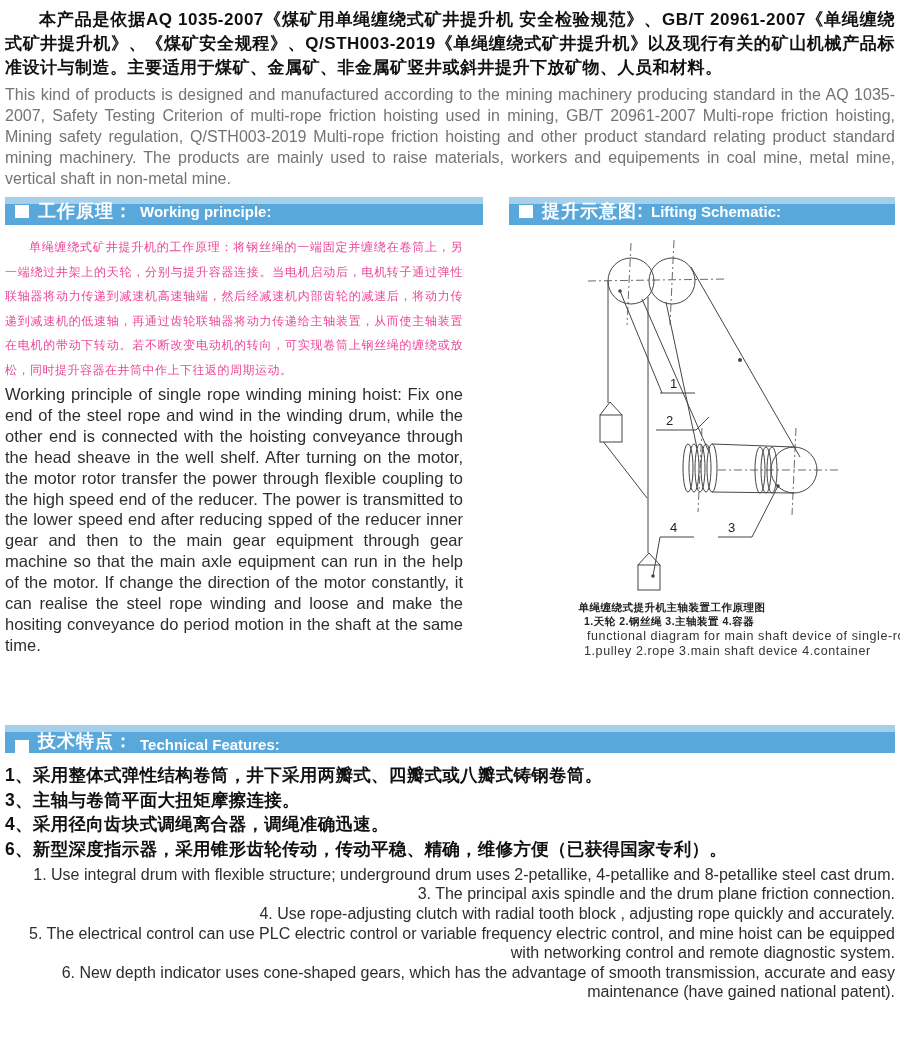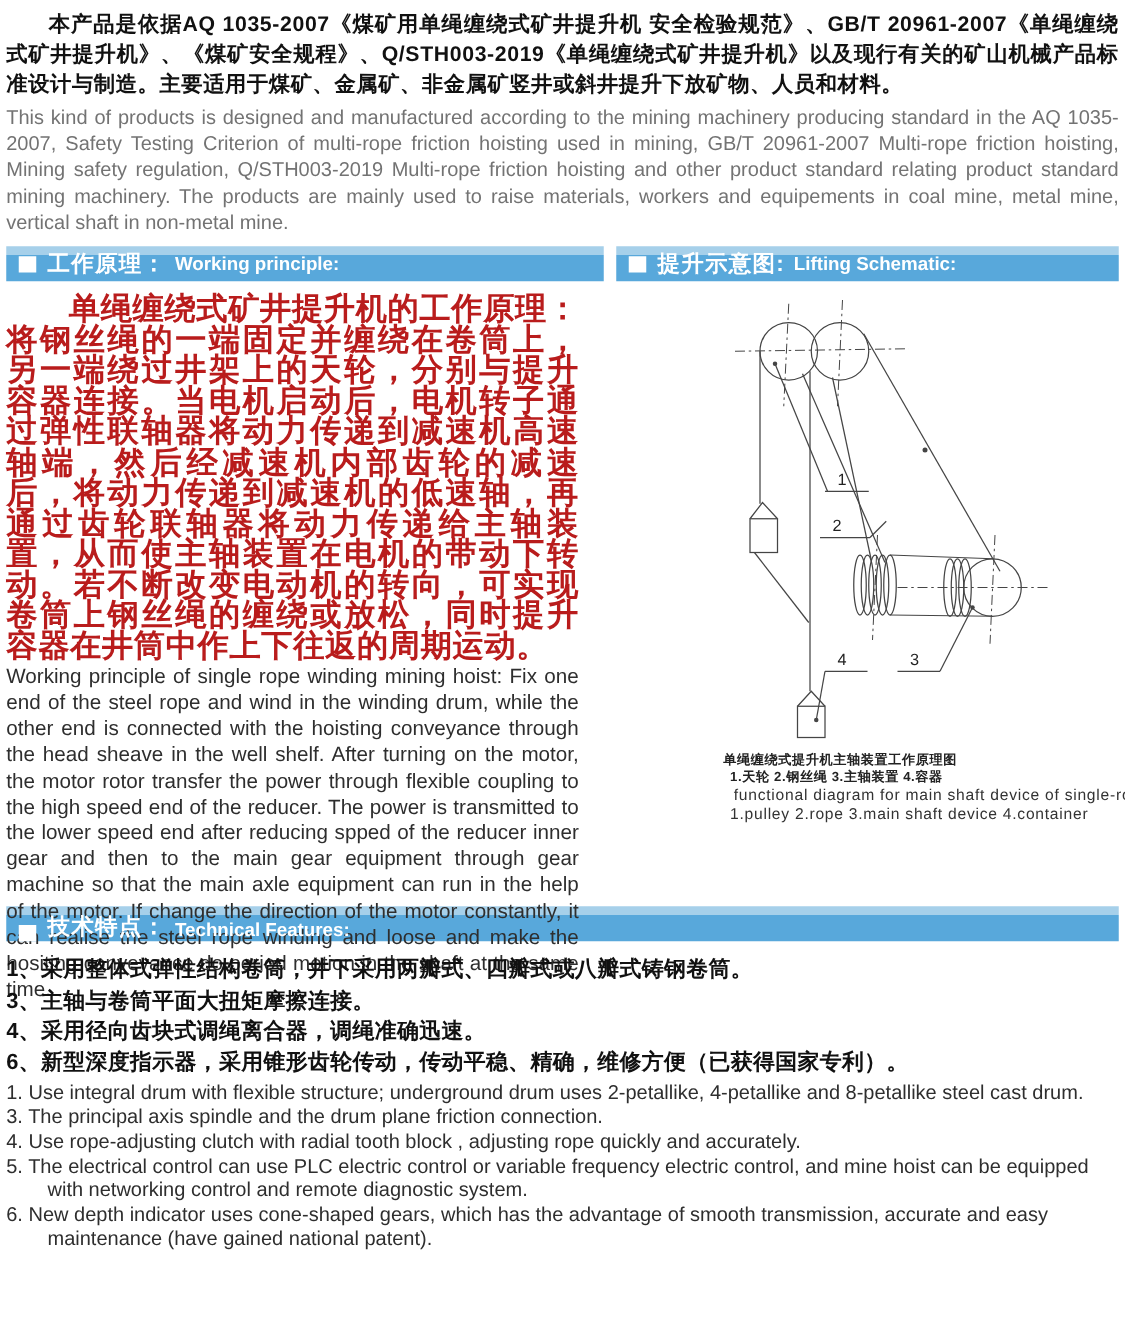--- a/index.html
+++ b/index.html
@@ -15,39 +15,39 @@
   .intro-zh {
     font-size: 17px; line-height: 24px; font-weight: bold; color: #111;
     text-indent: 2em; text-align: justify; letter-spacing: 0.5px;
   }
   .intro-en {
     margin-top: 4px; font-size: 16px; line-height: 21px; color: #737373;
     text-align: justify;
   }
 
   
-  .header-row { margin-top: 8px; display: flex; gap: 10px; }
+  .header-row { margin-top: 8px; display: flex; gap: 26px; }
   .sec-header {
     height: 28px; display: flex; align-items: center;
     background: linear-gradient(180deg, #a6d0ea 0%, #a6d0ea 24%, #58a8db 24%, #58a8db 100%);
     padding-left: 10px;
   }
   .sec-left  { width: 478px; }
   .sec-right { flex: 1; }
   .sec-full  { margin-top: 20px; width: 890px; align-items: flex-end; }
   .bullet { width: 14px; height: 13px; background: #ffffff; display: inline-block; flex: 0 0 auto; }
   .h-zh { color: #ffffff; font-weight: bold; font-size: 18px; margin-left: 9px; letter-spacing: 1px; white-space: nowrap; }
   .h-en { color: #ffffff; font-weight: bold; font-size: 15px; margin-left: 7px; white-space: nowrap; }
 
   
   .cols { margin-top: 10px; display: flex; height: 470px; }
   .col-left { width: 458px; flex: 0 0 auto; }
   .col-right { width: 410px; margin-left: 27px; flex: 0 0 auto; }
   .wp-zh {
-    font-size: 25px; line-height: 24.5px; font-weight: bold; color: #b91c1c;
+    font-size: 12px; line-height: 24.5px; font-weight: normal; color: #ec4899;
     text-indent: 2em; text-align: justify; letter-spacing: 0.5px;
   }
   .wp-en {
     margin-top: 2px; font-size: 16.5px; line-height: 20.9px; color: #2e2e2e;
     text-align: justify;
   }
 
   
   .diagram-svg { display: block; }
   .diagram-svg path, .diagram-svg line, .diagram-svg circle,
@@ -64,21 +64,21 @@
 
   
   .feats-zh { margin-top: 10px; }
   .feat-zh {
     font-size: 17.5px; line-height: 24.7px; font-weight: bold; color: #111;
     letter-spacing: 0.3px; white-space: nowrap; overflow: hidden;
   }
   .feats-en { margin-top: 3px; }
   .feat-en {
     font-size: 16px; line-height: 19.6px; color: #2e2e2e;
-    padding-left: 33px; text-indent: -33px;
+    padding-left: 33px; text-indent: -33px; text-align: right;
   }
 </style>
 </head>
 <body>
 
 <div class="page">
 
   <p class="intro-zh">本产品是依据AQ 1035-2007《煤矿用单绳缠绕式矿井提升机 安全检验规范》、GB/T 20961-2007《单绳缠绕式矿井提升机》、《煤矿安全规程》、Q/STH003-2019《单绳缠绕式矿井提升机》以及现行有关的矿山机械产品标准设计与制造。主要适用于煤矿、金属矿、非金属矿竖井或斜井提升下放矿物、人员和材料。</p>
   <p class="intro-en">This kind of products is designed and manufactured according to the mining machinery producing standard in the AQ 1035-2007, Safety Testing Criterion of multi-rope friction hoisting used in mining, GB/T 20961-2007 Multi-rope friction hoisting, Mining safety regulation, Q/STH003-2019 Multi-rope friction hoisting and other product standard relating product standard mining machinery. The products are mainly used to raise materials, workers and equipements in coal mine, metal mine, vertical shaft in non-metal mine.</p>
 

